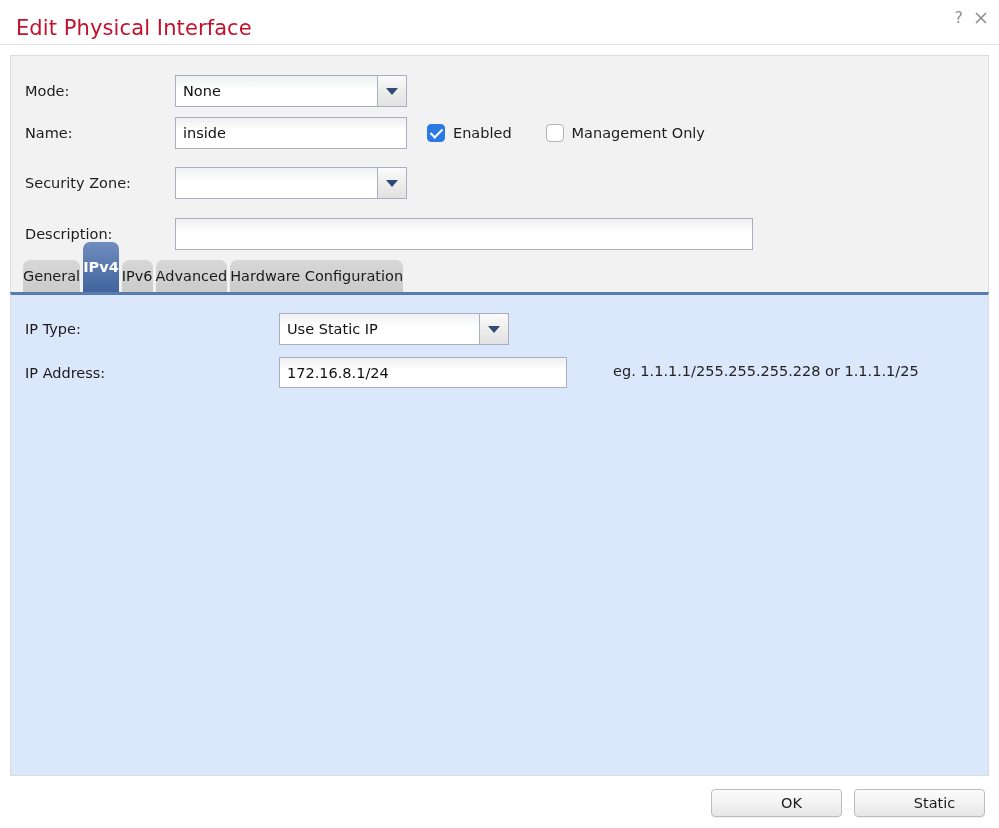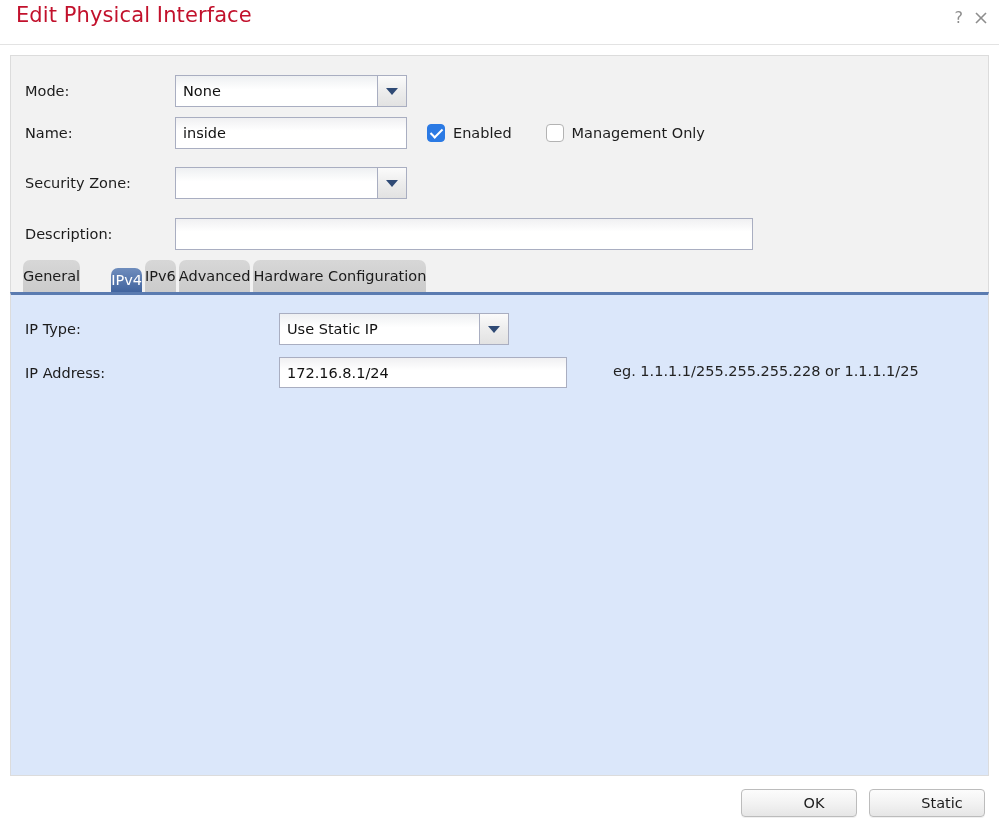--- a/index.html
+++ b/index.html
@@ -28,21 +28,21 @@
   
   .titlebar {
     position: relative;
     height: 44px;
     background: #ffffff;
     border-bottom: 1px solid #e3e3e3;
   }
   .dialog-title {
     position: absolute;
     left: 16px;
-    top: 3px;
+    top: 16px;
     font-size: 21px;
     color: #c2112c;
     letter-spacing: 0.1px;
     white-space: nowrap;
   }
   .titlebar-icons {
     position: absolute;
     right: 11px;
     top: 10px;
     display: flex;
@@ -208,23 +208,22 @@
     border-radius: 7px 7px 0 0;
     font-size: 14.5px;
     color: #1b1b1b;
     background: linear-gradient(to bottom, #d7d7d7 0%, #cbcbcb 100%);
     cursor: pointer;
     white-space: nowrap;
   }
   .tab.active {
     background: linear-gradient(to bottom, #6f8dbd 0%, #41649e 100%);
     color: #ffffff;
-    font-weight: normal;
-    height: 24px;
-    margin-left: 28px;
+    font-weight: bold;
+    height: 50px;
   }
 
   
   .content-panel {
     position: absolute;
     left: 10px;
     top: 292px;
     width: 979px;
     height: 484px;
     box-sizing: border-box;
@@ -264,21 +263,21 @@
   }
   .footer-buttons {
     position: absolute;
     right: 14px;
     top: 13px;
     display: flex;
     gap: 12px;
   }
   .btn {
     box-sizing: border-box;
-    width: 116px;
+    width: 131px;
     height: 28px;
     border: 1px solid #bcbcbc;
     border-radius: 4px;
     background: linear-gradient(to bottom, #fcfcfc 0%, #f2f2f2 52%, #e6e6e6 100%);
     font-family: "DejaVu Sans", "Liberation Sans", sans-serif;
     font-size: 14.5px;
     color: #1c1c1c;
     display: flex;
     align-items: center;
     justify-content: center;

